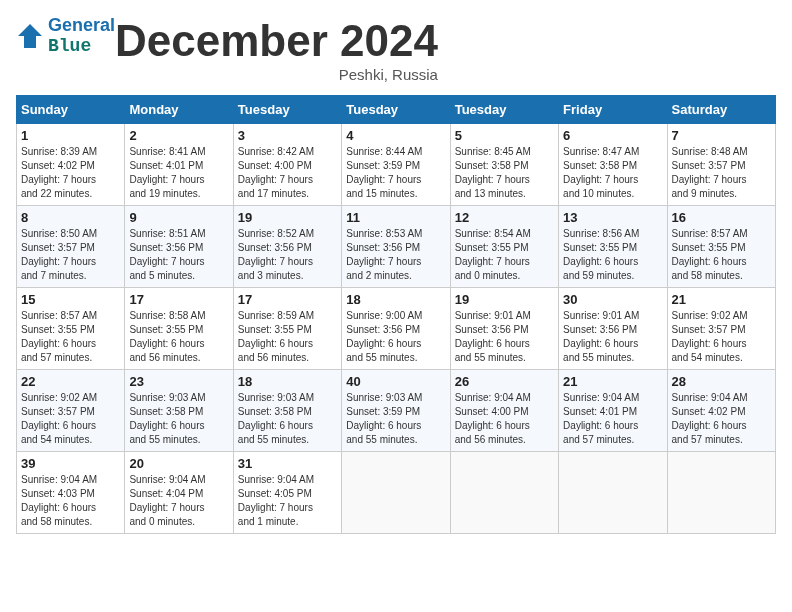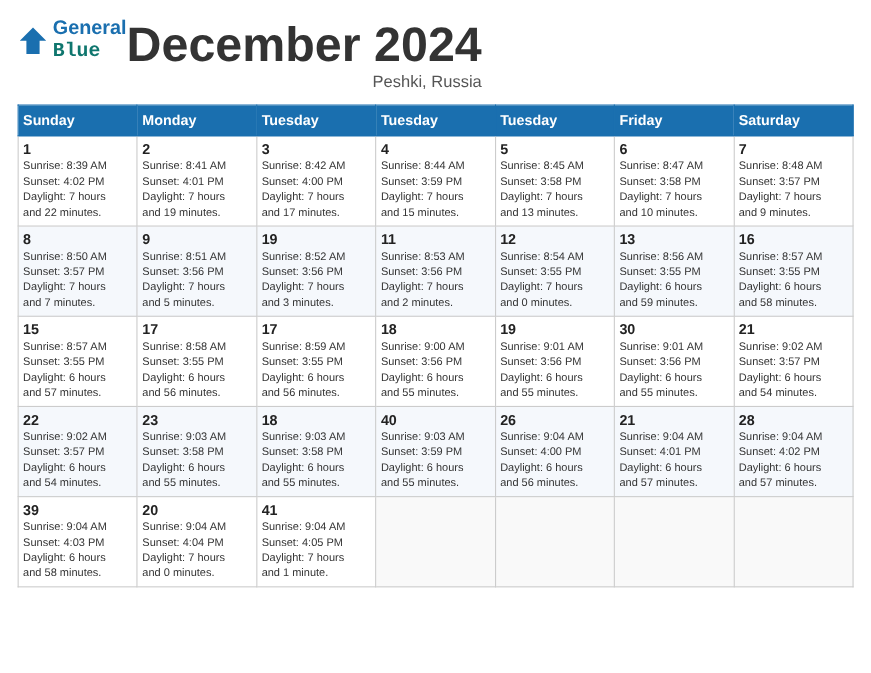--- a/index.html
+++ b/index.html
@@ -241,21 +241,21 @@
       <tr>
         <td>
           <span class="day-num">39</span>
           <div class="day-info">Sunrise: 9:04 AM<br>Sunset: 4:03 PM<br>Daylight: 6 hours<br>and 58 minutes.</div>
         </td>
         <td>
           <span class="day-num">20</span>
           <div class="day-info">Sunrise: 9:04 AM<br>Sunset: 4:04 PM<br>Daylight: 7 hours<br>and 0 minutes.</div>
         </td>
         <td>
-          <span class="day-num">41</span>
+          <span class="day-num">31</span>
           <div class="day-info">Sunrise: 9:04 AM<br>Sunset: 4:05 PM<br>Daylight: 7 hours<br>and 1 minute.</div>
         </td>
         <td class="empty-cell"></td>
         <td class="empty-cell"></td>
         <td class="empty-cell"></td>
         <td class="empty-cell"></td>
       </tr>
     </tbody>
 </table>
 

